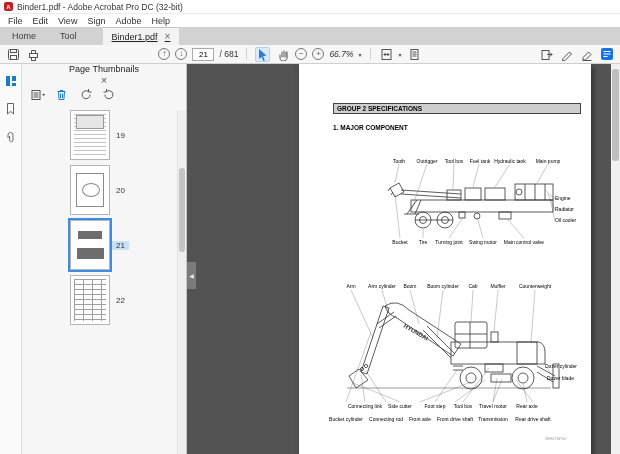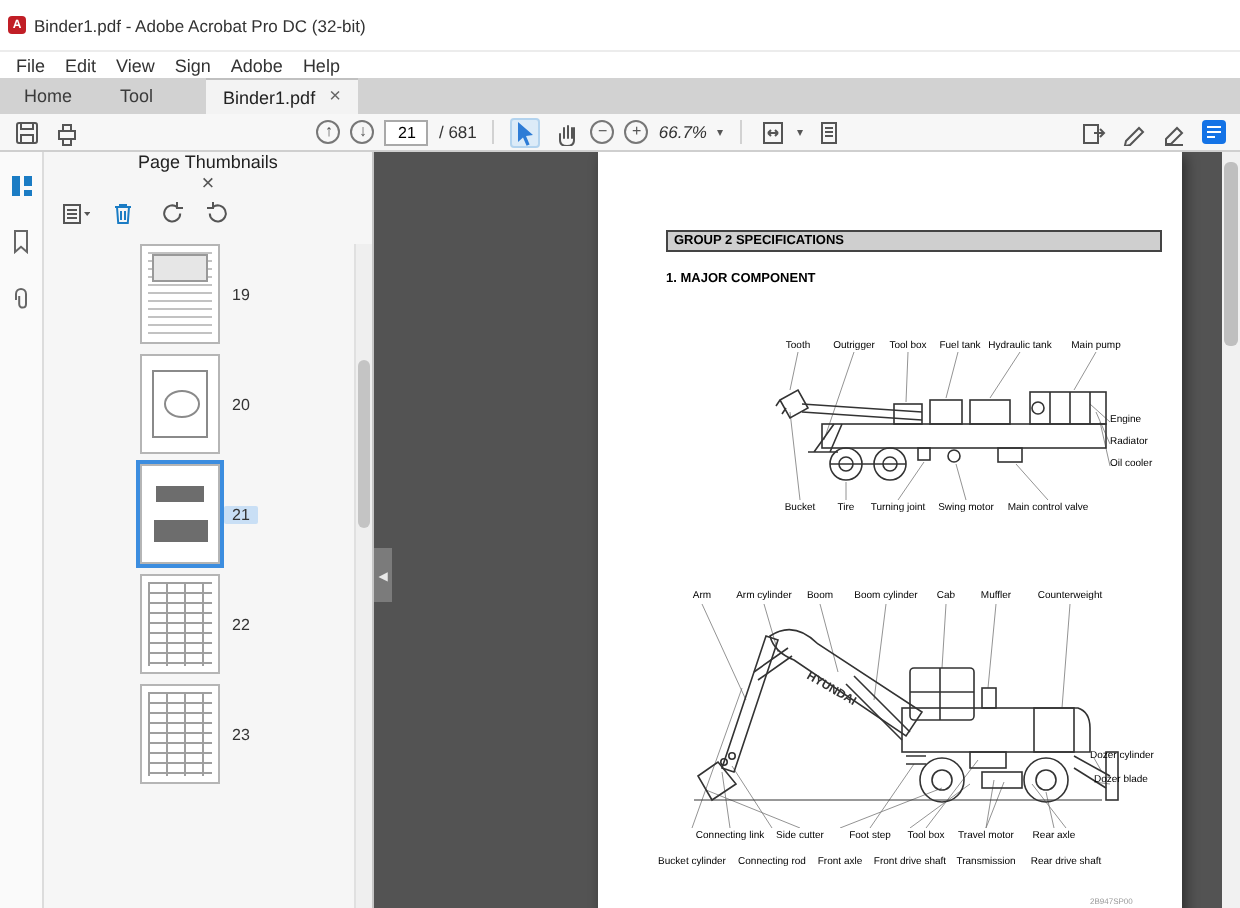--- a/index.html
+++ b/index.html
@@ -1,30 +1,30 @@
 <!DOCTYPE html>
 <html><head>
 <meta charset="utf-8">
 <style>
   *{margin:0;padding:0;box-sizing:border-box;}
   html,body{width:620px;height:454px;overflow:hidden;background:#fff;
     font-family:"Liberation Sans",sans-serif;color:#333;}
   
-  .titlebar{height:26px;background:#fff;border-bottom:1px solid #ececec;
+  .titlebar{height:14px;background:#fff;border-bottom:1px solid #ececec;
     display:flex;align-items:center;gap:4px;padding:0 4px;font-size:8.5px;color:#333;}
   .acro-logo{width:9px;height:9px;background:#c11e26;border-radius:2px;color:#fff;
     font-size:6px;font-weight:bold;display:flex;align-items:center;justify-content:center;}
   
   .menubar{height:13px;display:flex;align-items:center;background:#fff;font-size:9px;padding-left:3px;}
   .menu-item{padding:0 5px;cursor:default;}
   
   .tabbar{height:18px;background:#d2d2d2;display:flex;align-items:stretch;font-size:9px;}
   .tab{display:flex;align-items:center;padding:0 12px;color:#3b3b3b;}
   .doc-tab{display:flex;align-items:center;gap:7px;padding:0 9px;margin-left:14px;
-    background:#f3f3f3;border-top:1px solid #c0c0c0;color:#222;}
+    background:#f3f3f3;border-top:1px solid #c0c0c0;color:#222;text-decoration:underline;}
   .tab-close{color:#666;font-size:10px;line-height:1;}
   
   .toolbar{height:19px;background:#f7f7f7;border-bottom:1px solid #cfcfcf;
     display:flex;align-items:center;padding:0 6px;gap:5px;font-size:8.5px;}
   .ticon{width:15px;height:15px;display:flex;align-items:center;justify-content:center;color:#555;flex:none;}
   .ticon svg{display:block;}
   .circ{width:12px;height:12px;border:1px solid #777;border-radius:50%;font-size:8px;line-height:10px;
     text-align:center;color:#555;flex:none;}
   .sep{width:1px;height:12px;background:#d2d2d2;margin:0 3px;flex:none;}
   .pagebox{width:22px;height:13px;border:1px solid #a9a9a9;background:#fff;font-size:8px;
@@ -275,26 +275,20 @@
           <div class="thumb-page">
             <div class="mini"></div>
           </div>
           <div class="thumb-num">21</div>
         </div>
         <div class="thumb v4">
           <div class="thumb-page">
             <div class="mini"></div>
           </div>
           <div class="thumb-num">22</div>
-        </div>
-        <div class="thumb v5">
-          <div class="thumb-page">
-            <div class="mini"></div>
-          </div>
-          <div class="thumb-num">23</div>
         </div>
       </div>
     <div class="panel-scroll">
       <div class="bar"></div>
     </div>
   </div>
 
   <div class="content">
     <div class="collapse-btn">◀</div>
 

